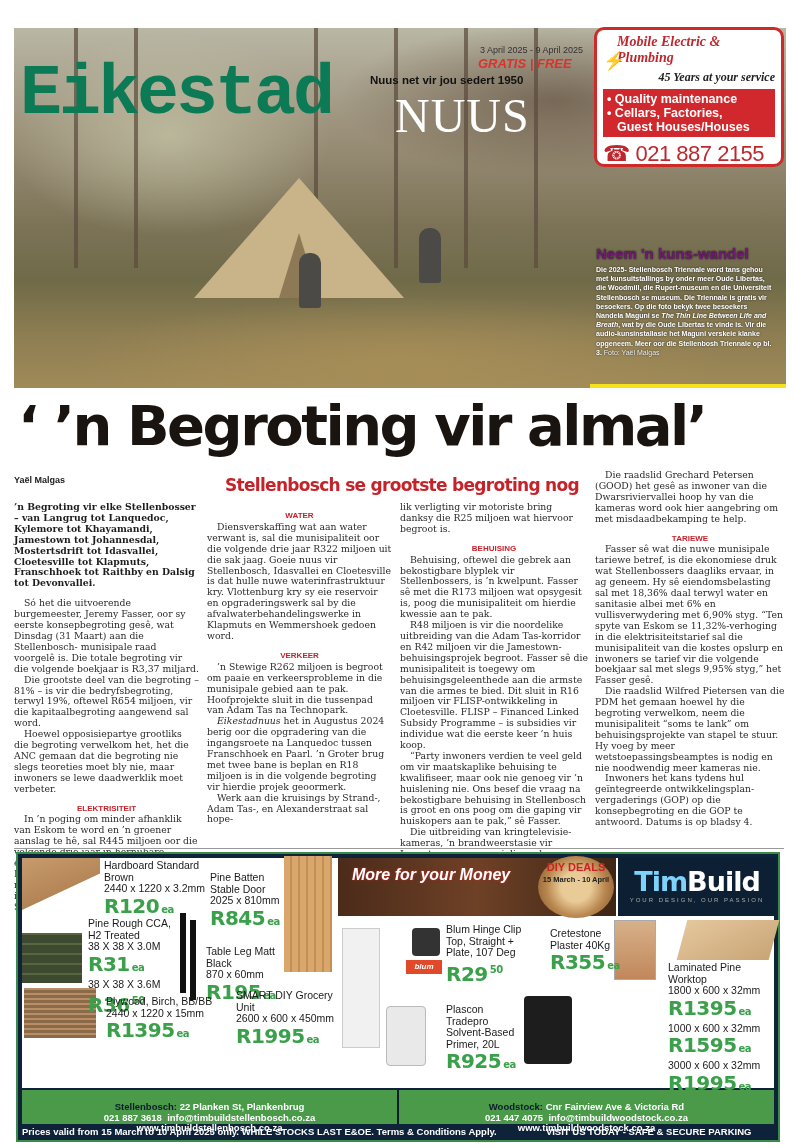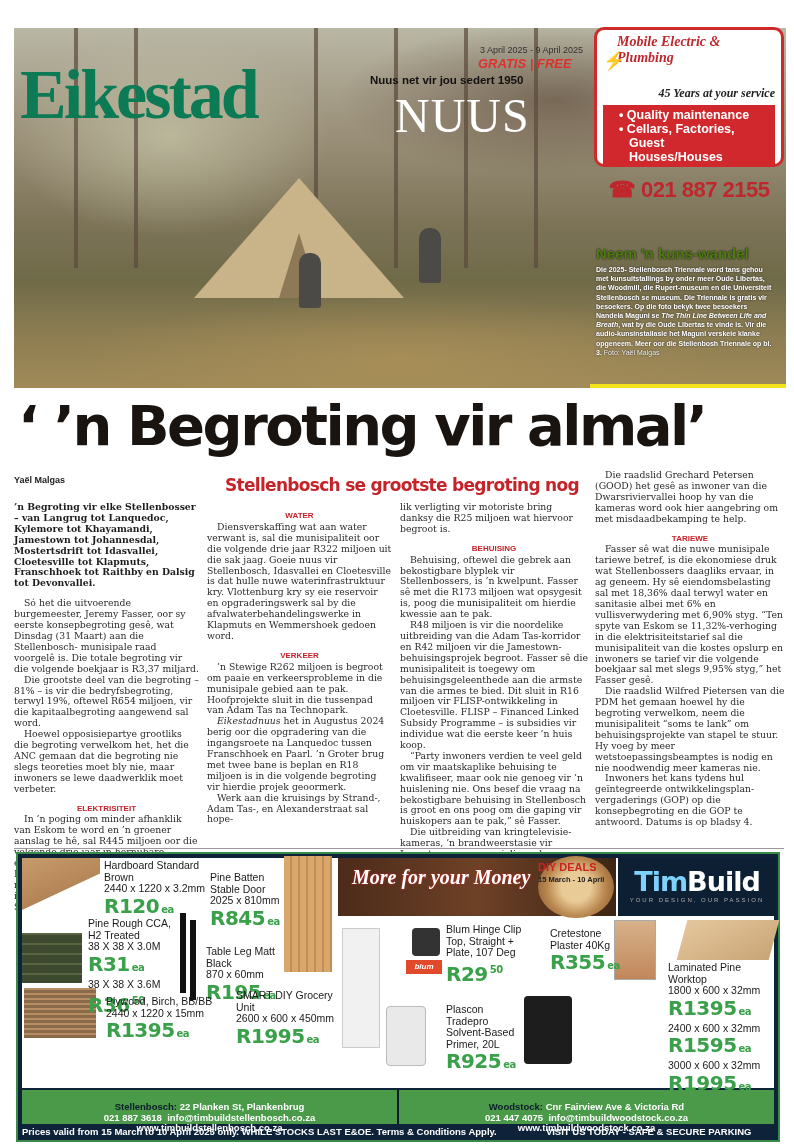--- a/index.html
+++ b/index.html
@@ -7,53 +7,53 @@
 .hero{position:absolute;left:14px;top:28px;width:772px;height:360px;overflow:hidden;
  background:
   radial-gradient(ellipse 60% 25% at 50% 92%, rgba(180,150,90,.55), transparent 70%),
   radial-gradient(ellipse 30% 40% at 20% 30%, rgba(200,200,170,.7), transparent 70%),
   radial-gradient(ellipse 40% 30% at 70% 20%, rgba(90,70,55,.6), transparent 70%),
   linear-gradient(180deg,#b9b7a5 0%,#9a8f78 30%,#7c7357 55%,#6f6a48 70%,#8d7d52 85%,#a08a58 100%);}
 .trunk{position:absolute;bottom:120px;width:4px;background:#5a4a3c;opacity:.7}
 .tent{position:absolute;left:180px;top:150px;width:0;height:0;border-left:105px solid transparent;border-right:105px solid transparent;border-bottom:120px solid #c9b48a}
 .tent-door{position:absolute;left:265px;top:205px;width:40px;height:65px;background:#8d7956;clip-path:polygon(50% 0,100% 100%,0 100%)}
 .person{position:absolute;width:22px;height:55px;background:#4b4a46;border-radius:10px 10px 3px 3px}
-.masthead-eik{position:absolute;left:20px;top:60px;font-family:Liberation Serif, serif;font-weight:bold;font-size:70px;color:#0b7a55;letter-spacing:-3px;line-height:1}
+.masthead-eik{position:absolute;left:20px;top:60px;font-family:Liberation Mono, monospace;font-weight:bold;font-size:70px;color:#0b7a55;letter-spacing:-3px;line-height:1}
 .masthead-nuus{position:absolute;left:395px;top:92px;font-family:"Liberation Serif",serif;font-size:48px;color:#fff;letter-spacing:1px;line-height:1}
 .dates{position:absolute;left:480px;top:45px;font-family:"Liberation Sans",sans-serif;font-size:9px;color:#333}
 .gratis{position:absolute;left:478px;top:56px;font-family:"Liberation Sans",sans-serif;font-weight:bold;font-style:italic;font-size:13px;color:#e0302c}
 .slogan{position:absolute;left:370px;top:74px;font-family:"Liberation Sans",sans-serif;font-weight:bold;font-size:11.5px;color:#111}
 .ad-top{position:absolute;left:594px;top:27px;width:190px;height:140px;background:#fff;border:3px solid #cf2a2a;border-radius:10px;padding:4px 6px;font-family:"Liberation Sans",sans-serif}
 .ad-top .brand{font-family:"Liberation Serif",serif;font-style:italic;font-weight:bold;color:#c0272d;font-size:14px;margin-left:14px}
-.ad-top .years{font-family:"Liberation Serif",serif;font-style:italic;font-weight:bold;color:#222;font-size:12px;text-align:right;margin-top:20px}
+.ad-top .years{font-family:"Liberation Serif",serif;font-style:italic;font-weight:bold;color:#222;font-size:12px;text-align:right;margin-top:4px}
 .ad-top .bolt{position:absolute;left:6px;top:20px;color:#c0272d;font-size:18px}
-.ad-top .redbox{background:#d1282d;color:#fff;font-weight:bold;font-size:12.5px;line-height:14px;padding:3px 16px;margin-top:4px}
-.ad-top .phone{color:#c0272d;font-weight:bold;font-size:22px;text-align:center;margin-top:10px;font-family:"Liberation Sans",sans-serif;letter-spacing:-.5px}
+.ad-top .redbox{background:#d1282d;color:#fff;font-weight:bold;font-size:12.5px;line-height:14px;padding:3px 4px;margin-top:4px}
+.ad-top .phone{color:#c0272d;font-weight:normal;font-size:22px;text-align:left;margin-top:4px;font-family:"Liberation Sans",sans-serif;letter-spacing:-.5px}
 .caption{position:absolute;left:596px;top:245px;width:180px;font-family:"Liberation Sans",sans-serif}
-.caption h3{color:#4d7c0f;font-size:15px;font-weight:bold;text-shadow:0 0 2px #000}
+.caption h3{color:#701a75;font-size:15px;font-weight:bold;text-shadow:0 0 2px #000}
 .caption p{color:#fff;font-size:7px;line-height:9.2px;font-weight:bold;margin-top:3px;text-shadow:0 0 2px #222}
 .caption .credit{color:#eee;font-weight:normal}
 .yellowline{position:absolute;left:590px;top:384px;width:196px;height:4px;background:#f4e21c}
 .headline{position:absolute;left:18px;top:398px;font-family:"DejaVu Sans",sans-serif;font-weight:bold;font-size:56px;color:#1a1410;letter-spacing:-2.5px;line-height:1}
 .byline{position:absolute;left:14px;top:475px;font-family:"Liberation Sans",sans-serif;font-weight:bold;font-size:9px}
 .subhead{position:absolute;left:225px;top:475px;font-family:"DejaVu Sans",sans-serif;font-weight:bold;font-size:17px;color:#c5232a;letter-spacing:-.7px}
 .col{position:absolute;font-size:9.3px;line-height:10.9px;text-align:left;color:#2a2a2a;font-family:"DejaVu Serif",serif}
 .col p{text-indent:10px}
 .col .lead{font-weight:bold;text-indent:0;color:#1d1d1d}
 .col .sec{font-family:"Liberation Sans",sans-serif;font-weight:bold;font-size:8px;color:#c5232a;text-align:center;text-indent:0;margin-top:9px}
 .col .gap{height:9px}
 .rule{position:absolute;left:14px;top:848px;width:770px;height:1px;background:#999}
 .adbox{position:absolute;left:16px;top:852px;width:764px;height:290px;background:#0e2339;border:2px solid #3a8a4a;padding:4px}
 .adinner{position:absolute;left:4px;top:4px;right:4px;height:230px;background:#fff}
 .prod{position:absolute;font-family:"Liberation Sans",sans-serif;font-size:10.5px;line-height:11.5px;color:#1a1a1a}
 .price{font-family:"DejaVu Sans",sans-serif;font-weight:bold;color:#3aa04a;font-size:20px;line-height:22px;letter-spacing:-.5px}
 .price .ea{font-size:10px;font-weight:bold;margin-left:2px}
 .banner{position:absolute;left:316px;top:0;width:278px;height:58px;background:linear-gradient(90deg,#4b2b1a,#6e4126,#3d2515);}
-.banner .mfm{position:absolute;left:14px;top:8px;font-family:Liberation Serif, serif;font-style:italic;font-weight:bold;color:#fff;font-size:20px;text-shadow:0 0 3px #c22}
-.log{position:absolute;left:200px;top:-2px;width:76px;height:62px;border-radius:50%;background:radial-gradient(circle,#e9cb97 30%,#b9874f 60%,#7b4f2a 100%);text-align:left;font-family:"Liberation Sans",sans-serif}
+.banner .mfm{position:absolute;left:14px;top:8px;font-family:Liberation Sans, sans-serif;font-style:italic;font-weight:bold;color:#fff;font-size:16px;text-shadow:0 0 3px #c22}
+.log{position:absolute;left:200px;top:-2px;width:76px;height:62px;border-radius:50%;background:radial-gradient(circle,#e9cb97 30%,#b9874f 60%,#7b4f2a 100%);text-align:center;font-family:"Liberation Sans",sans-serif}
 .log .diy{color:#c22;font-weight:bold;font-size:11px;margin-top:6px;line-height:11px}
 .log .d2{color:#222;font-size:7.5px;font-weight:bold;margin-top:2px}
 .timbuild{position:absolute;left:596px;top:0;width:158px;height:58px;background:#0d2033;text-align:center}
 .timbuild .tb{font-family:"DejaVu Sans",sans-serif;font-weight:bold;font-size:27px;color:#fff;margin-top:8px;letter-spacing:-1px}
 .timbuild .tb span{color:#7dd3fc}
 .timbuild .tag{font-family:"Liberation Sans",sans-serif;font-size:6px;color:#aaa;letter-spacing:2px}
 .infostrip{position:absolute;left:4px;top:236px;right:4px;height:34px;background:#4a9a4a;display:flex;font-family:"Liberation Sans",sans-serif;font-weight:bold;font-size:9.5px;line-height:10.5px;color:#0c1c2a;text-align:center}
 .infostrip .branch{flex:1;padding-top:12px;border-right:2px solid #0c1c2a}
 .infostrip .branch:last-child{border-right:none}
 .bottomstrip{position:absolute;left:4px;top:272px;right:4px;height:12px;font-family:"Liberation Sans",sans-serif;font-weight:bold;font-size:9.5px;color:#fff;display:flex}
@@ -213,21 +213,21 @@
       <div class="price"><span>R355</span><span class="ea">ea</span></div>
     </div>
     <div class="prod" style="left:424px;top:146px;width:80px">
       <div>Plascon Tradepro Solvent-Based Primer, 20L</div>
       <div class="price"><span>R925</span><span class="ea">ea</span></div>
     </div>
     <div class="prod" style="left:646px;top:104px;width:112px">
       <div>Laminated Pine Worktop</div>
       <div>1800 x 600 x 32mm</div>
       <div class="price"><span>R1395</span><span class="ea">ea</span></div>
-      <div>2400 x 600 x 32mm</div>
+      <div>1000 x 600 x 32mm</div>
       <div class="price"><span>R1595</span><span class="ea">ea</span></div>
       <div>3000 x 600 x 32mm</div>
       <div class="price"><span>R1995</span><span class="ea">ea</span></div>
     </div>
   </div>
 
   <div class="infostrip">
     <div class="branch">
       <div><span>Stellenbosch:</span> <span style="color:#fff">22 Planken St, Plankenbrug</span></div>
       <div><span style="color:#fff">021 887 3618</span>&nbsp;&nbsp;<span style="color:#fff">info@timbuildstellenbosch.co.za</span></div>

